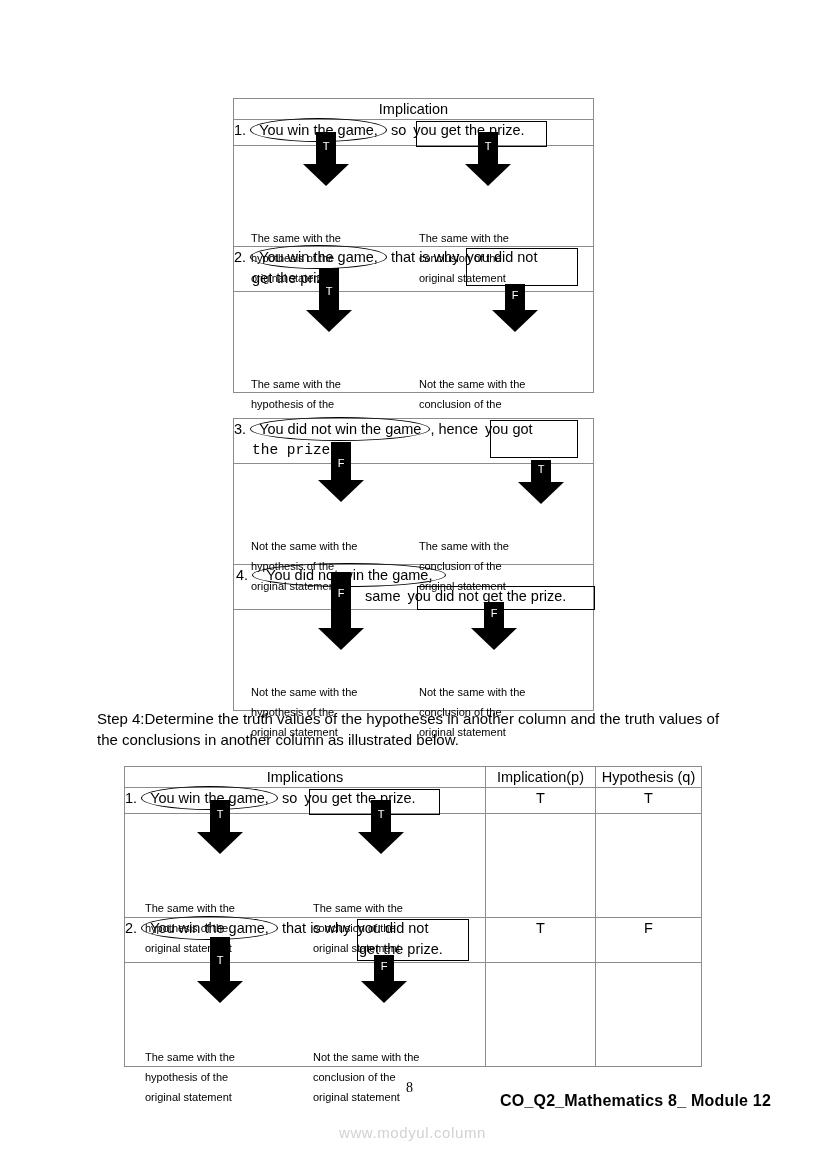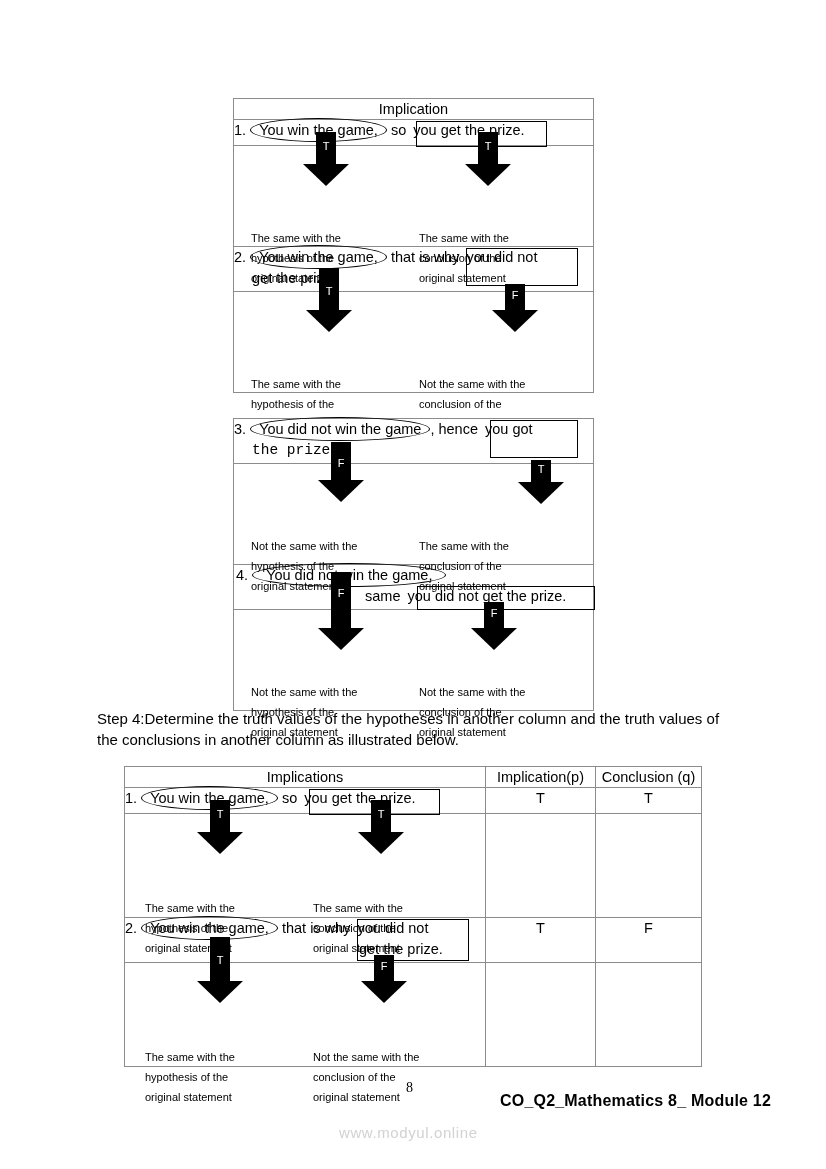--- a/index.html
+++ b/index.html
@@ -342,21 +342,21 @@
   <colgroup>
     <col style="width:361px;">
     <col style="width:110px;">
     <col style="width:106px;">
   </colgroup>
   <tbody>
 
     <tr>
       <td class="hdr-cell">Implications</td>
       <td class="hdr-cell">Implication(p)</td>
-      <td class="hdr-cell">Conclusion (q)</td>
+      <td class="hdr-cell">Hypothesis (q)</td>
     </tr>
 
     <tr>
       <td class="stmt-cell" style="height:25px;">
         <div class="stmt-line">
           <span class="num">1.</span>
           <span class="ellipse-text">You win the game,</span>
           <span>so</span>
           <span class="boxed">you get the prize.</span>
         </div>
@@ -436,13 +436,13 @@
       <td></td>
       <td></td>
     </tr>
   </tbody>
 </table>
 
 <div class="page-num" style="left:406px; top:1080px;">8</div>
 
 <div class="footer-module" style="left:500px; top:1092px;">CO_Q2_Mathematics 8_ Module 12</div>
 
-<div class="watermark" style="left:339px; top:1124px;">www.modyul.online</div>
+<div class="watermark" style="left:339px; top:1124px;">www.modyul.column</div>
 
 </body></html>

